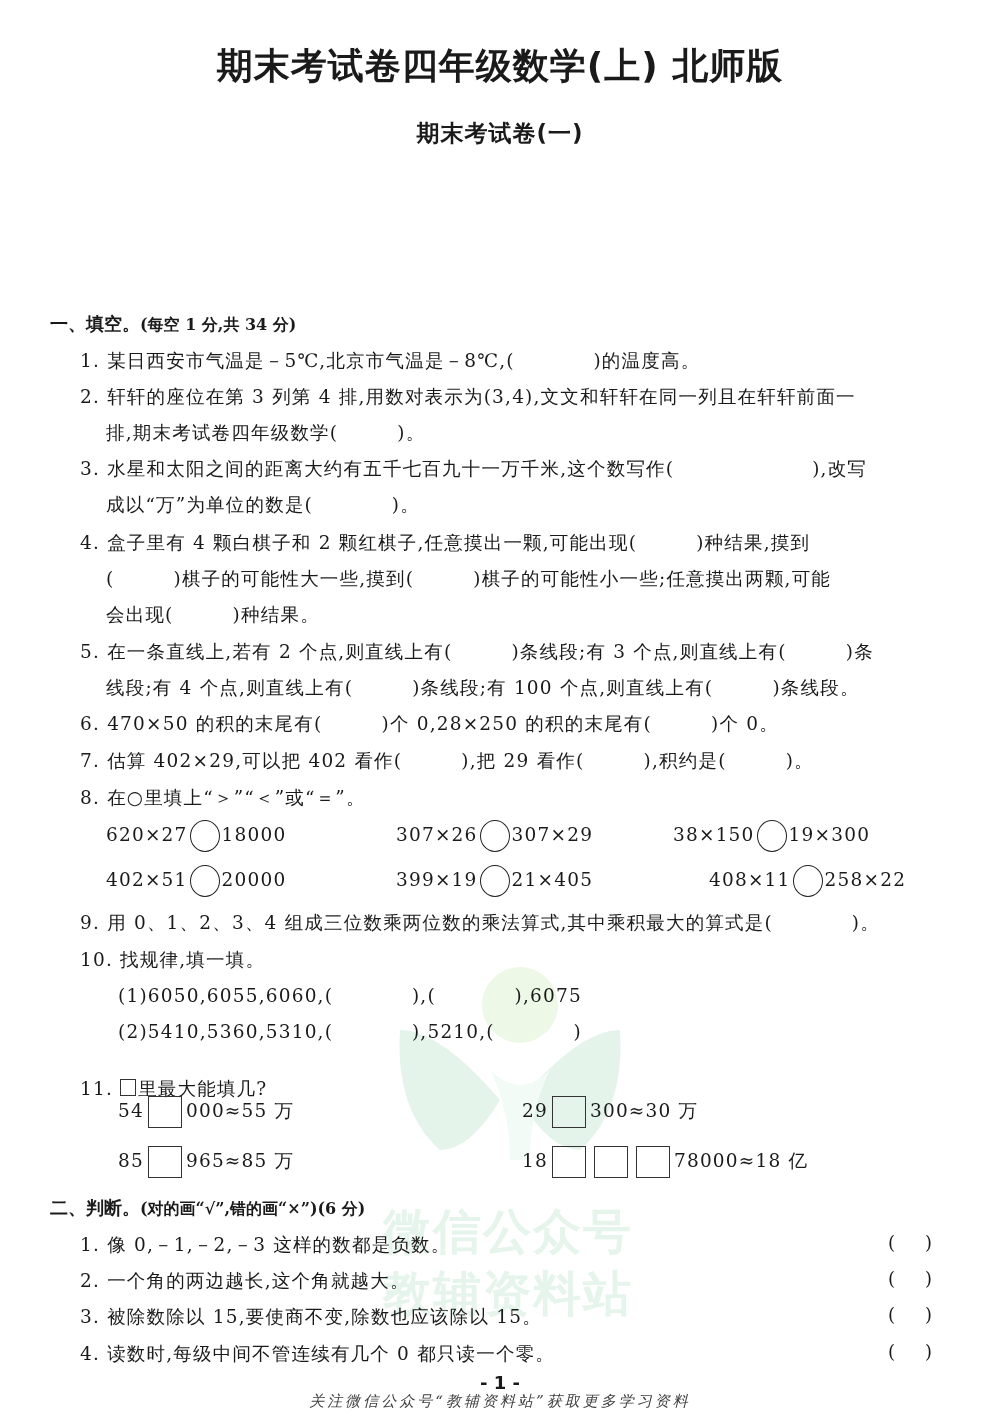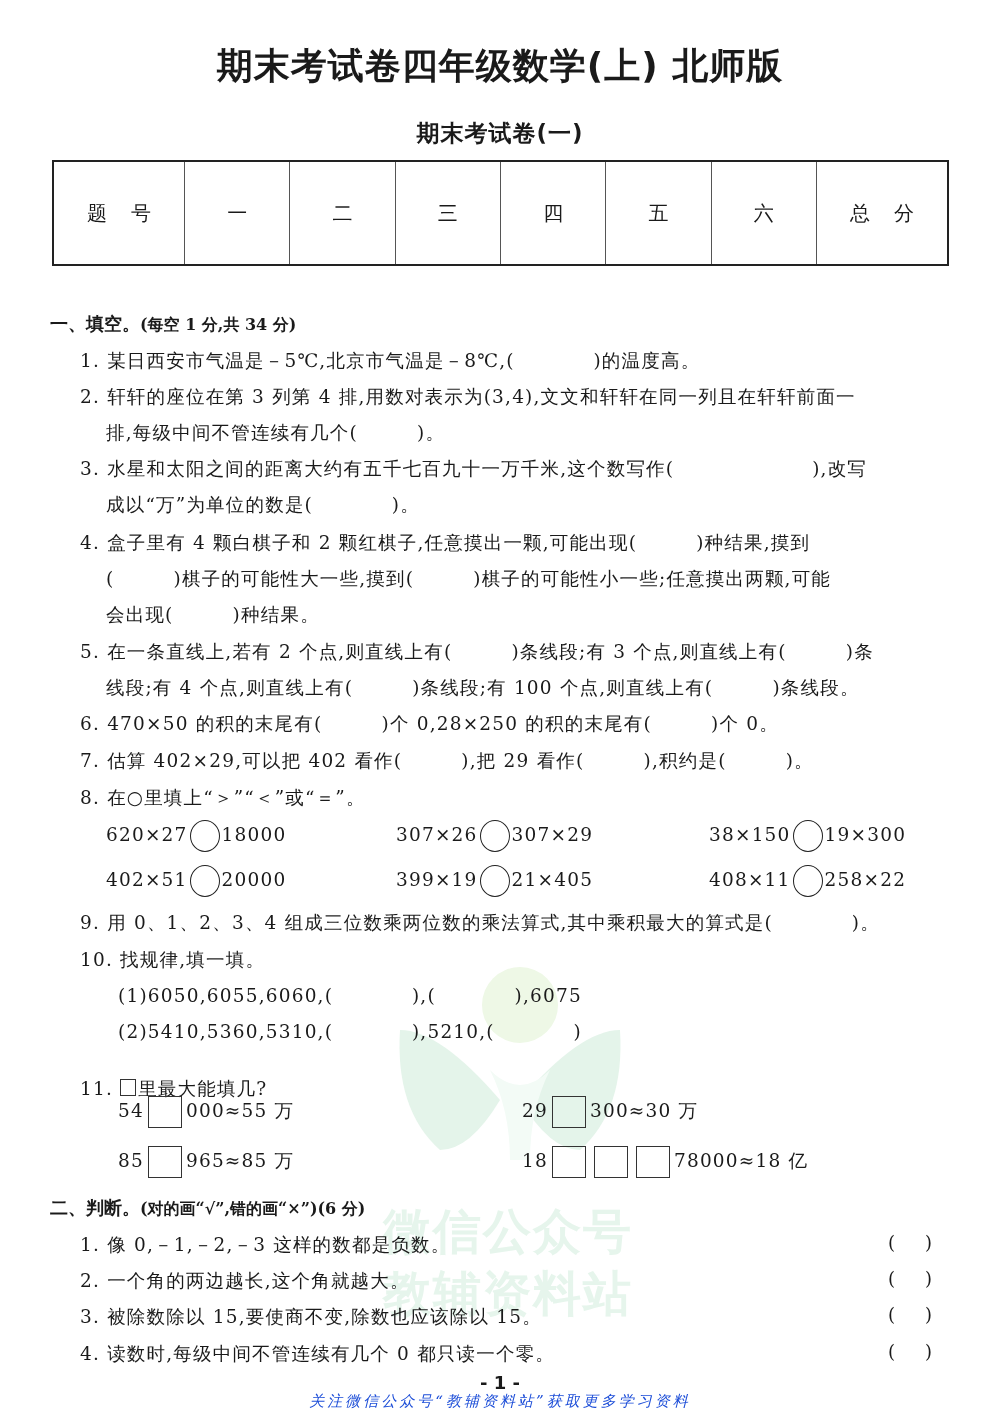--- a/index.html
+++ b/index.html
@@ -21,77 +21,67 @@
           vertical-align:middle; margin:0 2px; }
   .box { display:inline-block; width:32px; height:30px; border:1.5px solid #333; vertical-align:middle; margin:0 4px; }
   .box.small { width:14px; height:15px; border-width:1.2px; margin:0 2px 0 0; vertical-align:-1px; }
   .paren-r { position:absolute; left:888px; font-size:18px; letter-spacing:30px; }
   .watermark { position:absolute; pointer-events:none; }
   .wm-text { position:absolute; font-family:"DejaVu Sans","Liberation Sans",sans-serif; font-weight:bold;
              font-size:48px; color:#e6f5ec; letter-spacing:2px; }
   .pagenum { top:1372px; left:0; width:1000px; text-align:center; font-size:18px; font-weight:bold;
              font-family:"DejaVu Sans","Liberation Sans",sans-serif; }
   .footer { top:1392px; left:0; width:1000px; text-align:center; font-size:15px; font-style:italic;
-            letter-spacing:3px; color:#1d4ed8; }
+            letter-spacing:3px; color:#404040; }
 </style>
 </head>
 <body>
 
 <svg class="watermark" style="left:380px; top:960px;" width="260" height="200" viewBox="0 0 260 200">
   <circle cx="140" cy="45" r="38" fill="#eef8e6"></circle>
   <path d="M20 70 Q60 70 120 140 Q90 190 60 190 Q15 150 20 70 Z" fill="#e4f4ea"></path>
   <path d="M240 70 Q200 70 140 140 Q170 190 200 190 Q245 150 240 70 Z" fill="#e4f4ea"></path>
   <path d="M110 110 Q130 150 130 200 L150 200 Q150 150 170 110 Q140 140 110 110 Z" fill="#f3fbf6"></path>
 </svg>
 <div class="wm-text" style="left:383px; top:1200px;">微信公众号</div>
 <div class="wm-text" style="left:383px; top:1262px;">教辅资料站</div>
 
 <div class="abs title">期末考试卷四年级数学(上) 北师版</div>
 <div class="abs subtitle">期末考试卷(一)</div>
 
 <table class="score">
   <tbody>
-      <tr>
-    <td class="rowhead">题号</td>
-    <td>一</td>
-    <td>二</td>
-    <td>三</td>
-    <td>四</td>
-    <td>五</td>
-    <td>六</td>
-    <td class="rowhead" style="width:130px">总分</td>
-  </tr>
 </tbody>
   </table>
 
 <div class="abs sec" style="left:50px; top:312px;">
   <span>一、填空。</span><span class="note">(每空 1 分,共 34 分)</span>
 </div>
 
 <div class="abs q" style="left:80px; top:348px;">1. 某日西安市气温是－5℃,北京市气温是－8℃,(　　　　)的温度高。</div>
 <div class="abs q" style="left:80px; top:384px;">2. 轩轩的座位在第 3 列第 4 排,用数对表示为(3,4),文文和轩轩在同一列且在轩轩前面一</div>
-<div class="abs q" style="left:106px; top:420px;">排,每级中间不管连续有几个(　　　)。</div>
+<div class="abs q" style="left:106px; top:420px;">排,期末考试卷四年级数学(　　　)。</div>
 <div class="abs q" style="left:80px; top:456px;">3. 水星和太阳之间的距离大约有五千七百九十一万千米,这个数写作(　　　　　　　),改写</div>
 <div class="abs q" style="left:106px; top:492px;">成以“万”为单位的数是(　　　　)。</div>
 <div class="abs q" style="left:80px; top:530px;">4. 盒子里有 4 颗白棋子和 2 颗红棋子,任意摸出一颗,可能出现(　　　)种结果,摸到</div>
 <div class="abs q" style="left:106px; top:566px;">(　　　)棋子的可能性大一些,摸到(　　　)棋子的可能性小一些;任意摸出两颗,可能</div>
 <div class="abs q" style="left:106px; top:602px;">会出现(　　　)种结果。</div>
 <div class="abs q" style="left:80px; top:639px;">5. 在一条直线上,若有 2 个点,则直线上有(　　　)条线段;有 3 个点,则直线上有(　　　)条</div>
 <div class="abs q" style="left:106px; top:675px;">线段;有 4 个点,则直线上有(　　　)条线段;有 100 个点,则直线上有(　　　)条线段。</div>
 <div class="abs q" style="left:80px; top:711px;">6. 470×50 的积的末尾有(　　　)个 0,28×250 的积的末尾有(　　　)个 0。</div>
 <div class="abs q" style="left:80px; top:748px;">7. 估算 402×29,可以把 402 看作(　　　),把 29 看作(　　　),积约是(　　　)。</div>
 <div class="abs q" style="left:80px; top:785px;">8. 在○里填上“＞”“＜”或“＝”。</div>
 
 <div class="abs q" style="left:106px; top:820px;">
   <span>620×27</span><span class="circ"></span><span>18000</span>
 </div>
 <div class="abs q" style="left:396px; top:820px;">
   <span>307×26</span><span class="circ"></span><span>307×29</span>
 </div>
-<div class="abs q" style="left:709px; top:820px;text-align:right;">
+<div class="abs q" style="left:673px; top:820px;text-align:right;">
   <span>38×150</span><span class="circ"></span><span>19×300</span>
 </div>
 <div class="abs q" style="left:106px; top:865px;">
   <span>402×51</span><span class="circ"></span><span>20000</span>
 </div>
 <div class="abs q" style="left:396px; top:865px;">
   <span>399×19</span><span class="circ"></span><span>21×405</span>
 </div>
 <div class="abs q" style="left:709px; top:865px;">
   <span>408×11</span><span class="circ"></span><span>258×22</span>

